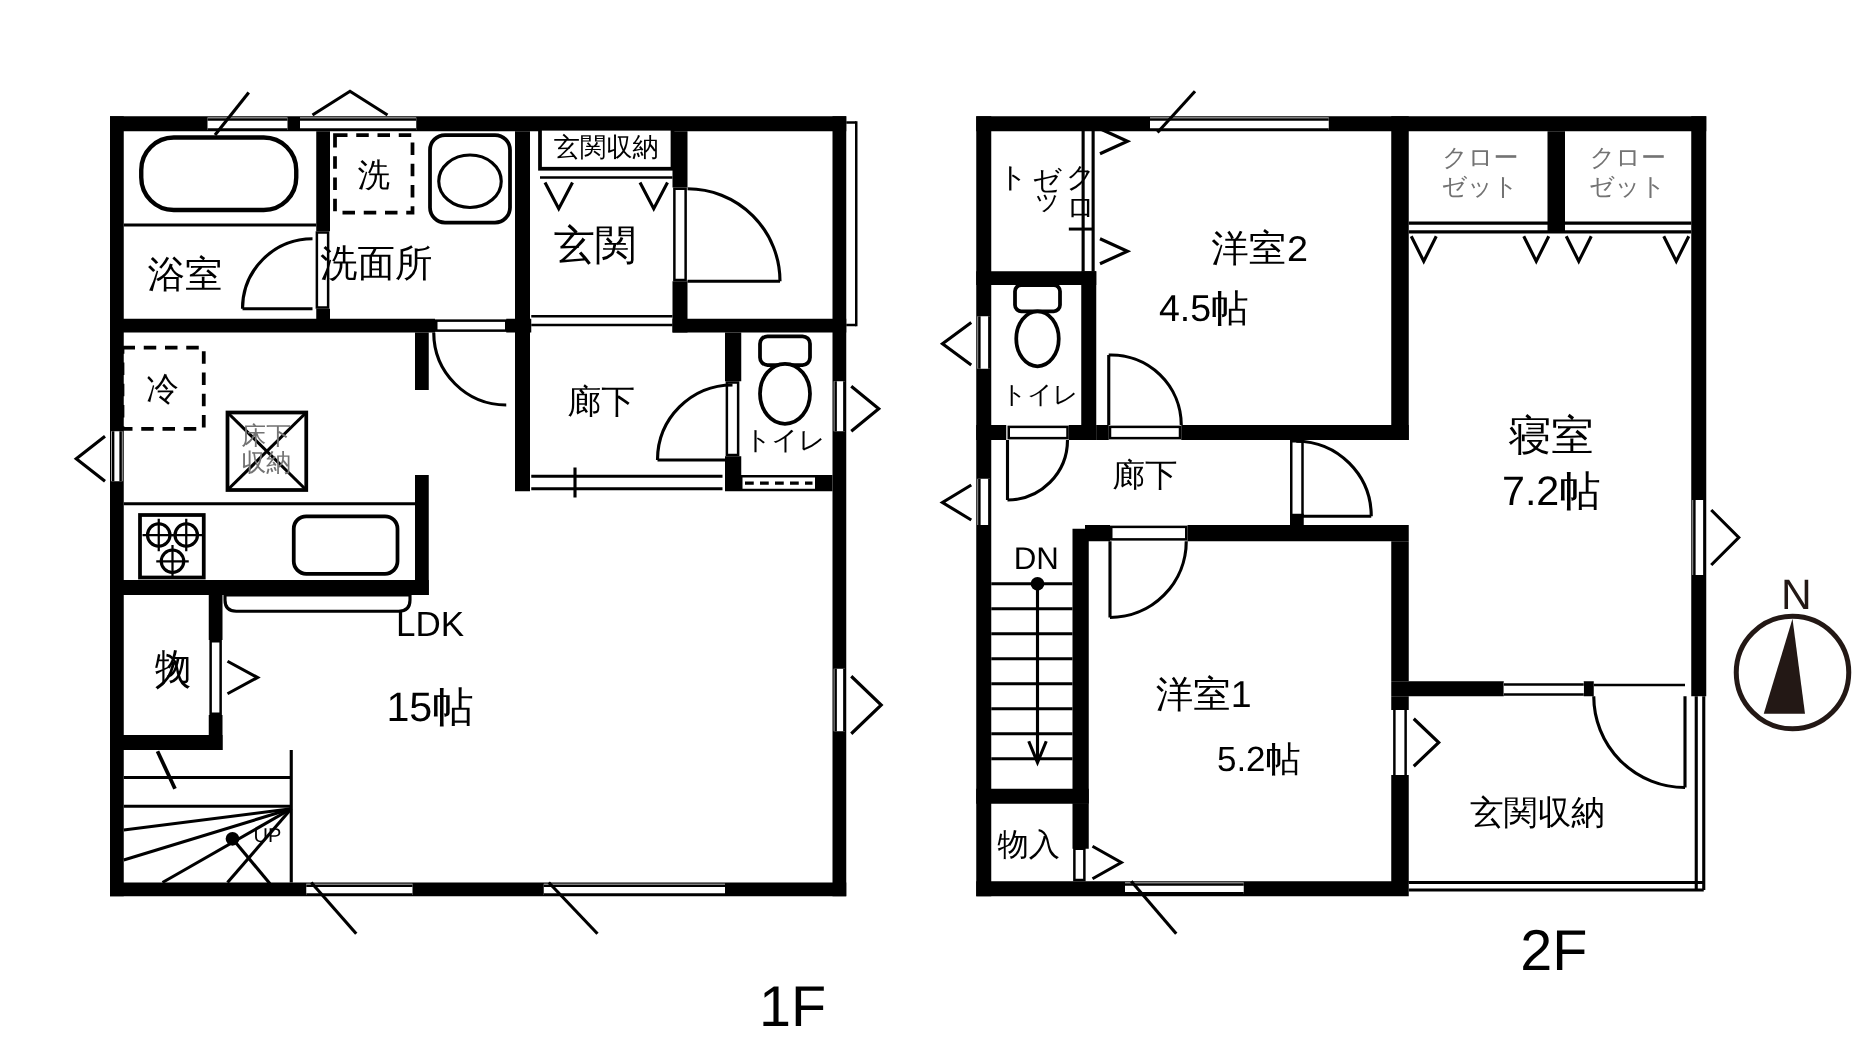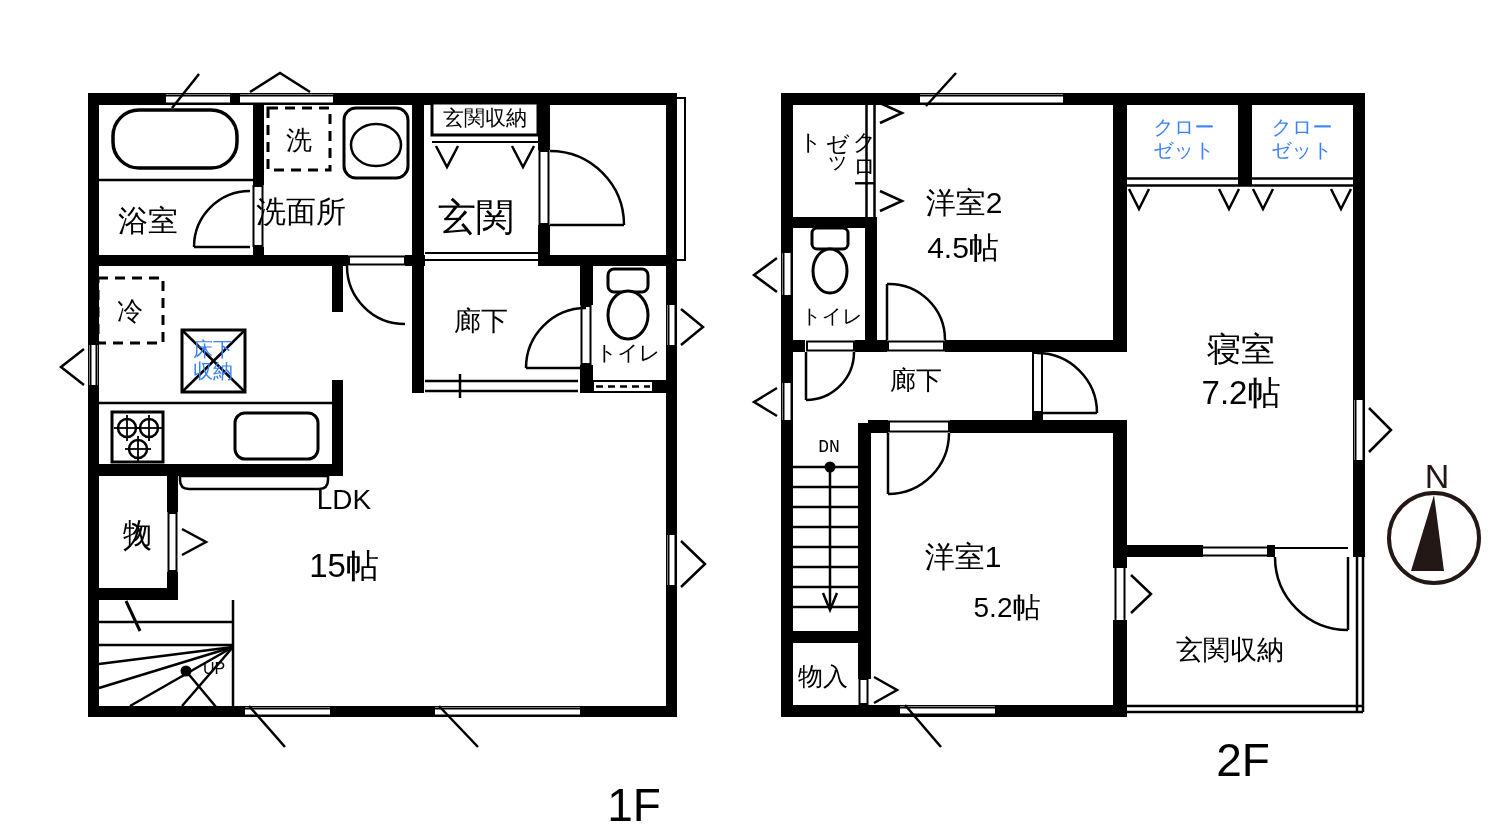--- a/index.html
+++ b/index.html
@@ -8,21 +8,21 @@
     font-family:"Liberation Sans","DejaVu Sans",sans-serif;color:#000;
     overflow:hidden;
   }
   #plan-svg{position:absolute;left:0;top:0;width:1500px;height:830px;}
   .lbl{
     position:absolute;transform:translate(-50%,-50%);
     white-space:nowrap;color:#000;text-align:center;line-height:1.1;
   }
   .lbl2{ 
     position:absolute;transform:translate(-50%,-50%);
-    color:#3b82f6;text-align:center;
+    color:#737373;text-align:right;
   }
   .vert{ 
     position:absolute;color:#000;
     writing-mode:vertical-rl;text-orientation:mixed;
     letter-spacing:2px;
   }
   .floorlabel{font-size:46px;}
 </style>
 </head>
 <body>
@@ -296,50 +296,50 @@
   <g>
     <circle cx="1434" cy="538" r="45" stroke="#231815" stroke-width="4" fill="none"></circle>
     <path d="M1434,495 L1411,571 L1444,571 Z" fill="#231815" stroke="none"></path>
   </g>
 </svg>
 
   <div class="lbl" style="left:148px;top:220px;font-size:30px;">浴室</div>
   <div class="lbl" style="left:299px;top:140px;font-size:26px;">洗</div>
   <div class="lbl" style="left:301px;top:211px;font-size:30px;">洗面所</div>
   <div class="lbl" style="left:485px;top:118px;font-size:21px;">玄関収納</div>
-  <div class="lbl" style="left:476px;top:196px;font-size:38px;margin-top:22px;">玄関</div>
+  <div class="lbl" style="left:476px;top:196px;font-size:33px;">玄関</div>
   <div class="lbl" style="left:481px;top:322px;font-size:27px;">廊下</div>
   <div class="lbl" style="left:628px;top:353px;font-size:21px;">トイレ</div>
   <div class="lbl" style="left:130px;top:311px;font-size:26px;">冷</div>
   <div class="lbl2" style="left:213px;top:360px;font-size:20px;line-height:22px;">
     <span>床下</span><br>
     <span>収納</span>
   </div>
   <div class="lbl" style="left:344px;top:500px;font-size:28px;">LDK</div>
   <div class="lbl" style="left:344px;top:566px;font-size:33px;">15帖</div>
   <div class="vert" style="left:118px;top:496px;font-size:29px;height:76px;">物入</div>
   <div class="lbl" style="left:214px;top:669px;font-size:16px;">UP</div>
   <div class="lbl floorlabel" style="left:634px;top:760px;margin-top:45px;">1F</div>
 
   <div class="vert" style="left:797px;top:116px;font-size:23px;line-height:27px;height:76px;">クローゼット</div>
-  <div class="lbl" style="left:964px;top:202px;font-size:30px;">洋室2</div>
+  <div class="lbl" style="left:1008px;top:202px;font-size:30px;font-family:Liberation Mono, monospace;">洋室2</div>
   <div class="lbl" style="left:963px;top:247px;font-size:30px;">4.5帖</div>
   <div class="lbl2" style="left:1184px;top:139px;font-size:20px;line-height:23px;">
     <span>クロー</span><br>
     <span>ゼット</span>
   </div>
   <div class="lbl2" style="left:1302px;top:139px;font-size:20px;line-height:23px;">
     <span>クロー</span><br>
     <span>ゼット</span>
   </div>
   <div class="lbl" style="left:1241px;top:350px;font-size:34px;">寝室</div>
   <div class="lbl" style="left:1241px;top:393px;font-size:33px;">7.2帖</div>
   <div class="lbl" style="left:832px;top:316px;font-size:20px;">トイレ</div>
   <div class="lbl" style="left:916px;top:380px;font-size:26px;">廊下</div>
-  <div class="lbl" style="left:829px;top:448px;font-size:18px;font-family:Liberation Mono, monospace;">DN</div>
+  <div class="lbl" style="left:829px;top:448px;font-size:25px;">DN</div>
   <div class="lbl" style="left:963px;top:556px;font-size:30px;">洋室1</div>
   <div class="lbl" style="left:963px;top:608px;font-size:28px;margin-left:44px;">5.2帖</div>
   <div class="lbl" style="left:823px;top:677px;font-size:25px;">物入</div>
   <div class="lbl" style="left:1230px;top:651px;font-size:27px;">玄関収納</div>
   <div class="lbl floorlabel" style="left:1243px;top:760px;">2F</div>
 
   <div class="lbl" style="left:1437px;top:477px;font-size:34px;color:#231815;">N</div>
 </div>
 
 </body></html>

